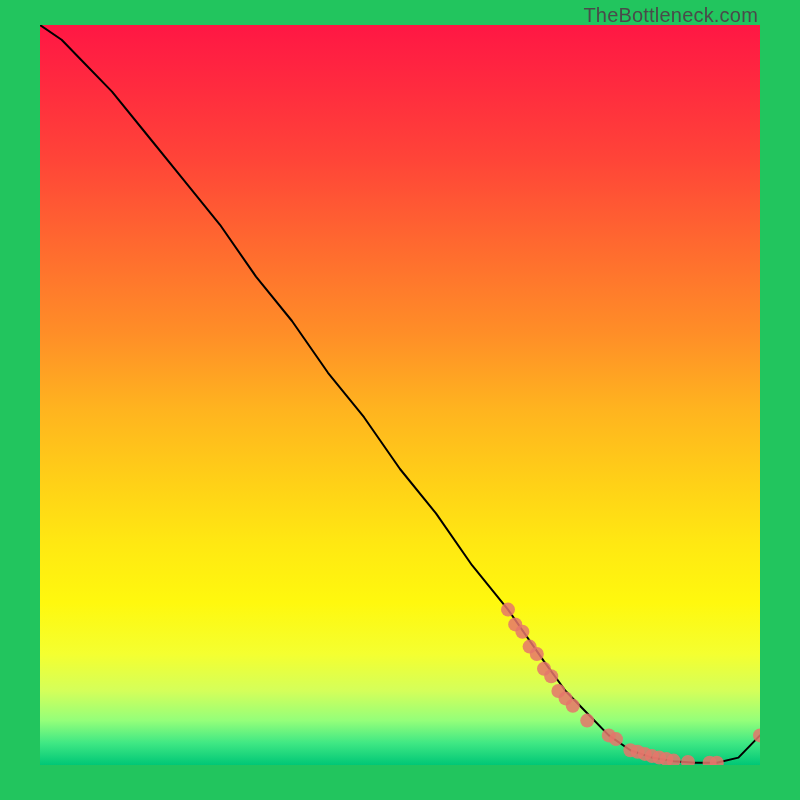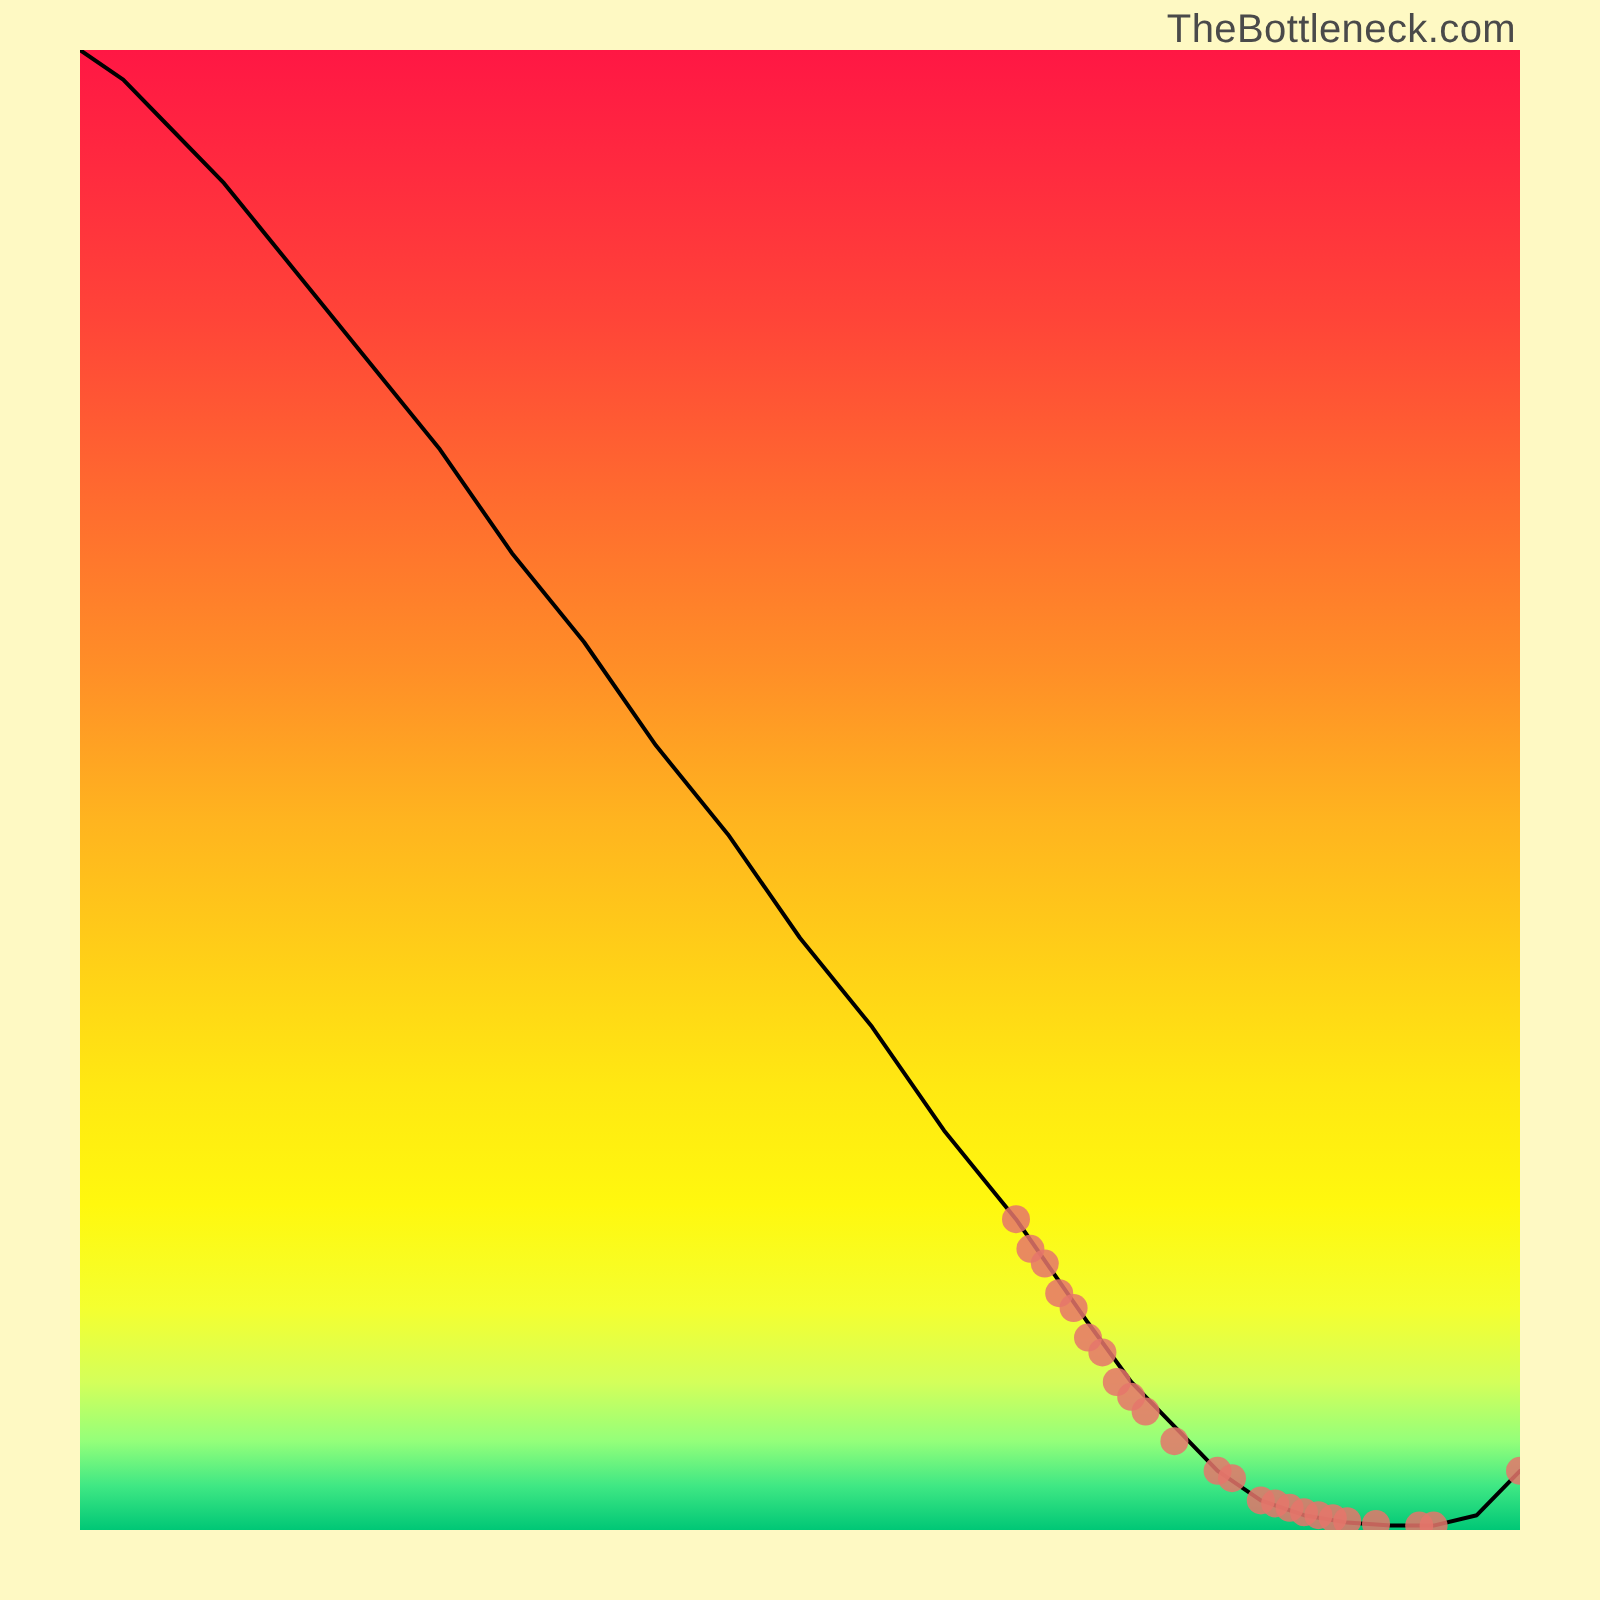--- a/index.html
+++ b/index.html
@@ -8,21 +8,21 @@
     width: 800px;
     height: 800px;
     background: #000;
     font-family: Arial, Helvetica, sans-serif;
     overflow: hidden;
   }
   .frame {
     position: relative;
     width: 800px;
     height: 800px;
-    background: #fef9c3;
+    background: #22c55e;
   }
   .plot-area {
     position: absolute;
     left: 40px;
     top: 25px;
     width: 720px;
     height: 740px;
     
     background: linear-gradient(
       to bottom,

